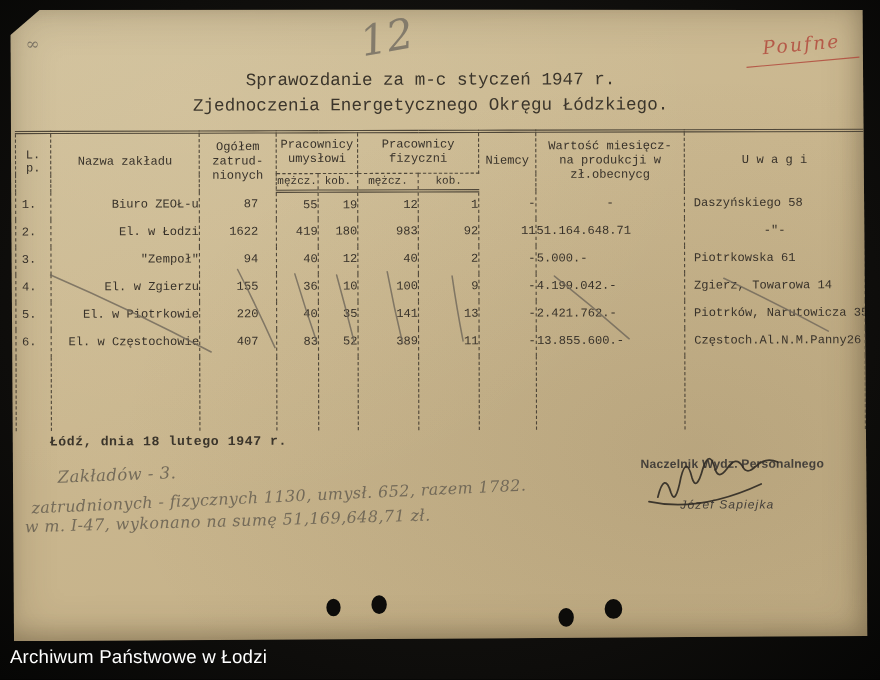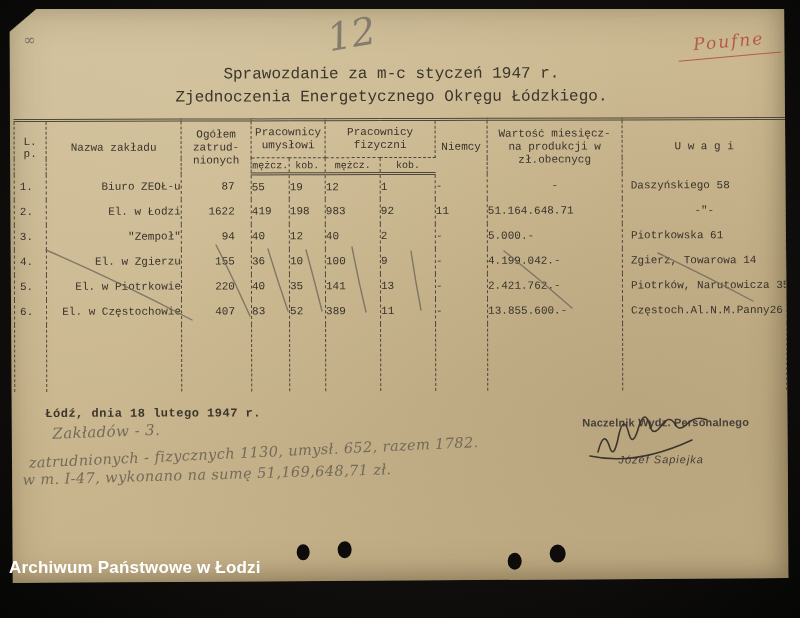--- a/index.html
+++ b/index.html
@@ -46,46 +46,46 @@
   }
   table.doc td { border-right:1.5px dashed #4e4638; vertical-align:middle; overflow:hidden; white-space:nowrap; }
   table.doc td:last-child { border-right:none; }
   tr.h1 td { height:38px; text-align:center; line-height:1.15; }
   tr.h1 td.grp { border-bottom:1.5px dashed #4e4638; }
   tr.h2 td { height:16px; text-align:center; font-size:10px; border-bottom:3px double #4e4638; }
   tr.body td { height:25px; }
   td.c-no { text-align:left; padding-left:5px; }
   td.c-name { text-align:right; padding-left:5px; }
   td.c-total { text-align:right; padding-right:16px; }
-  td.c-num { text-align:left; }
+  td.c-num { text-align:right; }
   td.c-wart { text-align:left; padding-right:22px; }
   td.c-wart.center { text-align:center; padding-right:0; }
   td.c-uwagi { text-align:left; padding-left:8px; letter-spacing:0; }
   td.c-uwagi.center { text-align:center; padding-left:0; }
   tr.spacer td { height:67px; }
 
   
-  .date-line { position:absolute; left:35px; top:398px; font-size:12px; font-weight:bold; letter-spacing:.5px; }
+  .date-line { position:absolute; left:35px; top:386px; font-size:12px; font-weight:bold; letter-spacing:.5px; }
   .note { position:absolute; font-size:15px; letter-spacing:.4px; opacity:.9; }
   .note1 { left:42px; top:414px; transform:rotate(-2deg); }
   .note2 { left:18px; top:436px; transform:rotate(-2.5deg); font-size:14.5px; }
   .note3 { left:12px; top:458px; transform:rotate(-1.5deg); font-size:14.5px; }
   .stamp-title { position:absolute; left:572px; top:409px; font-size:11px; font-weight:bold; color:#45403a; letter-spacing:.2px; }
   .sig-name { position:absolute; left:608px; top:446px; font-size:11px; font-style:italic; color:#45403a; letter-spacing:1px; }
 
   .hole { position:absolute; background:#0d0c0a; border-radius:50%; }
   .hole1 { left:286px; top:536px; width:13px; height:16px; }
   .hole2 { left:327px; top:533px; width:14px; height:17px; }
   .hole3 { left:497px; top:545px; width:14px; height:17px; }
   .hole4 { left:539px; top:537px; width:16px; height:18px; }
 
   svg.overlay { position:absolute; left:0; top:0; width:800px; height:618px; pointer-events:none; }
 
   .caption {
-    position:absolute; left:9px; top:558px; color:#ffffff; font-size:17px; font-weight:bold;
+    position:absolute; left:9px; top:588px; color:#ffffff; font-size:17px; font-weight:normal;
     font-family:"Liberation Sans", sans-serif; letter-spacing:.2px;
   }
 </style>
 </head>
 <body>
 
 <div class="stage">
   <div class="paper">
 
     <div class="corner-mark pencil">∞</div>
@@ -157,21 +157,21 @@
         <td class="c-num">1</td>
         <td class="c-num">-</td>
         <td class="c-wart center">-</td>
         <td class="c-uwagi">Daszyńskiego 58</td>
       </tr>
       <tr class="body">
         <td class="c-no">2.</td>
         <td class="c-name">El. w Łodzi</td>
         <td class="c-total">1622</td>
         <td class="c-num">419</td>
-        <td class="c-num">198</td>
+        <td class="c-num">180</td>
         <td class="c-num">983</td>
         <td class="c-num">92</td>
         <td class="c-num">11</td>
         <td class="c-wart">51.164.648.71</td>
         <td class="c-uwagi center">-"-</td>
       </tr>
       <tr class="body">
         <td class="c-no">3.</td>
         <td class="c-name">"Zempoł"</td>
         <td class="c-total">94</td>

